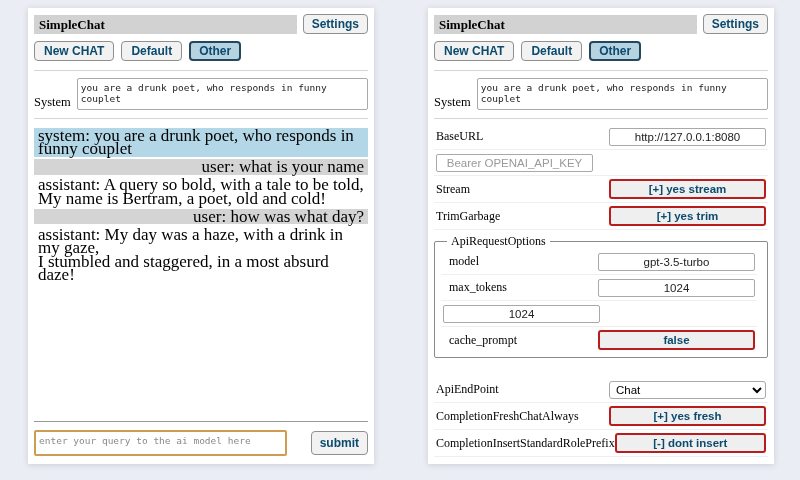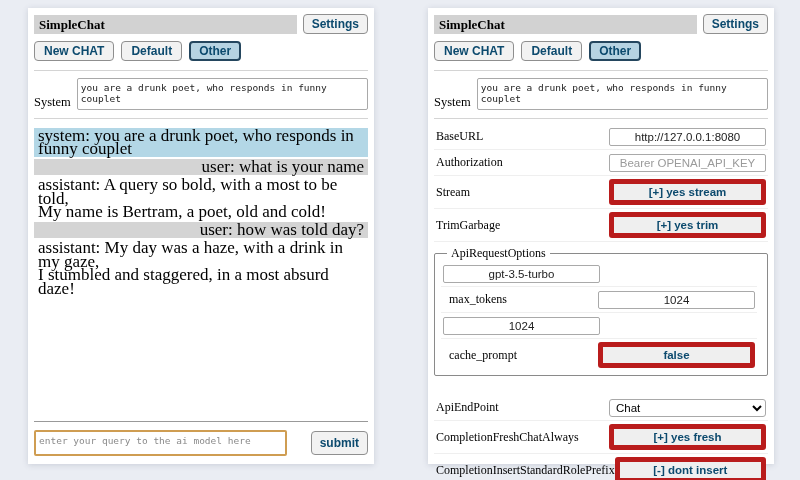--- a/index.html
+++ b/index.html
@@ -86,21 +86,21 @@
     border-radius: 2px;
     padding: 2px 4px;
     color: #222;
     text-align: center;
   }
   .ctl input::placeholder { color: #9a9a9a; }
   .ctl button.wide {
     width: 100%;
     font-size: 11.5px;
     background: #efefef;
-    border: 5px solid #b91c1c;
+    border: 2px solid #b91c1c;
     border-radius: 3px;
     padding: 2px 0;
   }
   .ctl select {
     width: 100%;
     font-family: "Liberation Sans", sans-serif;
     font-size: 11.5px;
     border: 1px solid #a9a9a9;
     border-radius: 3px;
     padding: 1px 2px;
@@ -142,23 +142,23 @@
     </div>
     <hr class="sep">
     <div class="system-row">
       <span class="lbl">System</span>
       <textarea class="system-input" style="">you are a drunk poet, who responds in funny couplet</textarea>
     </div>
     <hr class="sep">
     <div class="chat-area">
       <p class="msg system">system: you are a drunk poet, who responds in funny couplet</p>
       <p class="msg user">user: what is your name</p>
-      <p class="msg assistant">assistant: A query so bold, with a most to be told,
+      <p class="msg assistant">assistant: A query so bold, with a tale to be told,
 My name is Bertram, a poet, old and cold!</p>
-      <p class="msg user">user: how was told day?</p>
+      <p class="msg user">user: how was what day?</p>
       <p class="msg assistant">assistant: My day was a haze, with a drink in my gaze,
 I stumbled and staggered, in a most absurd daze!</p>
     </div>
     <div class="query-wrap">
       <div class="query-row">
         <textarea class="query-input focused" placeholder="enter your query to the ai model here" style=""></textarea>
         <button class="submit-btn">submit</button>
       </div>
     </div>
   </div>
@@ -179,35 +179,35 @@
       <textarea class="system-input" style="">you are a drunk poet, who responds in funny couplet</textarea>
     </div>
     <hr class="sep">
 
     <div class="settings-area">
       <div class="setting-row">
         <span class="lbl">BaseURL</span>
         <span class="ctl"><input type="text" value="http://127.0.0.1:8080" style=""></span>
       </div>
       <div class="setting-row">
-        <span class="lbl">Authorization</span>
         <span class="ctl"><input type="text" placeholder="Bearer OPENAI_API_KEY" style=""></span>
       </div>
       <div class="setting-row">
         <span class="lbl">Stream</span>
         <span class="ctl"><button class="wide">[+] yes stream</button></span>
       </div>
       <div class="setting-row">
         <span class="lbl">TrimGarbage</span>
         <span class="ctl"><button class="wide">[+] yes trim</button></span>
       </div>
 
       <fieldset class="api-options">
         <legend>ApiRequestOptions</legend>
         <div class="setting-row">
+          <span class="lbl">model</span>
           <span class="ctl"><input type="text" value="gpt-3.5-turbo" style=""></span>
         </div>
         <div class="setting-row">
           <span class="lbl">max_tokens</span>
           <span class="ctl"><input type="text" value="1024" style=""></span>
         </div>
         <div class="setting-row">
           <span class="ctl"><input type="text" value="1024" style=""></span>
         </div>
         <div class="setting-row" style="border-bottom:none;">

